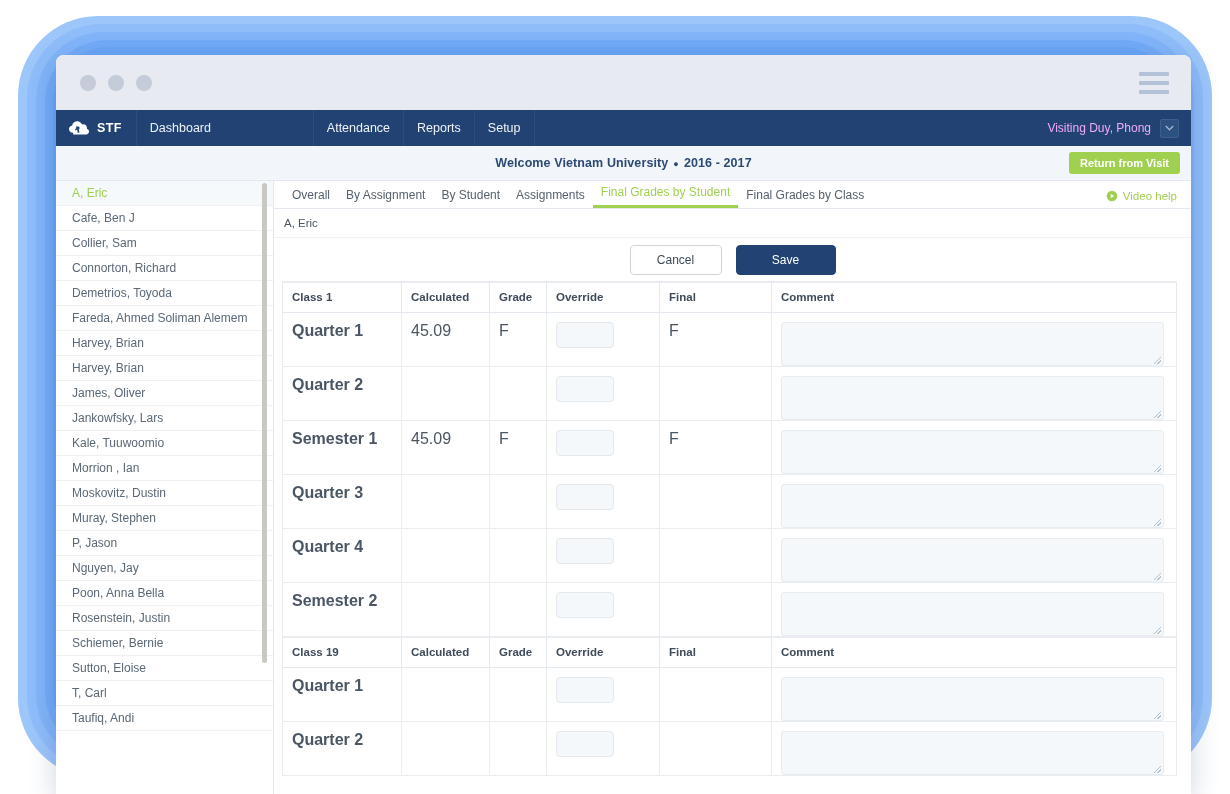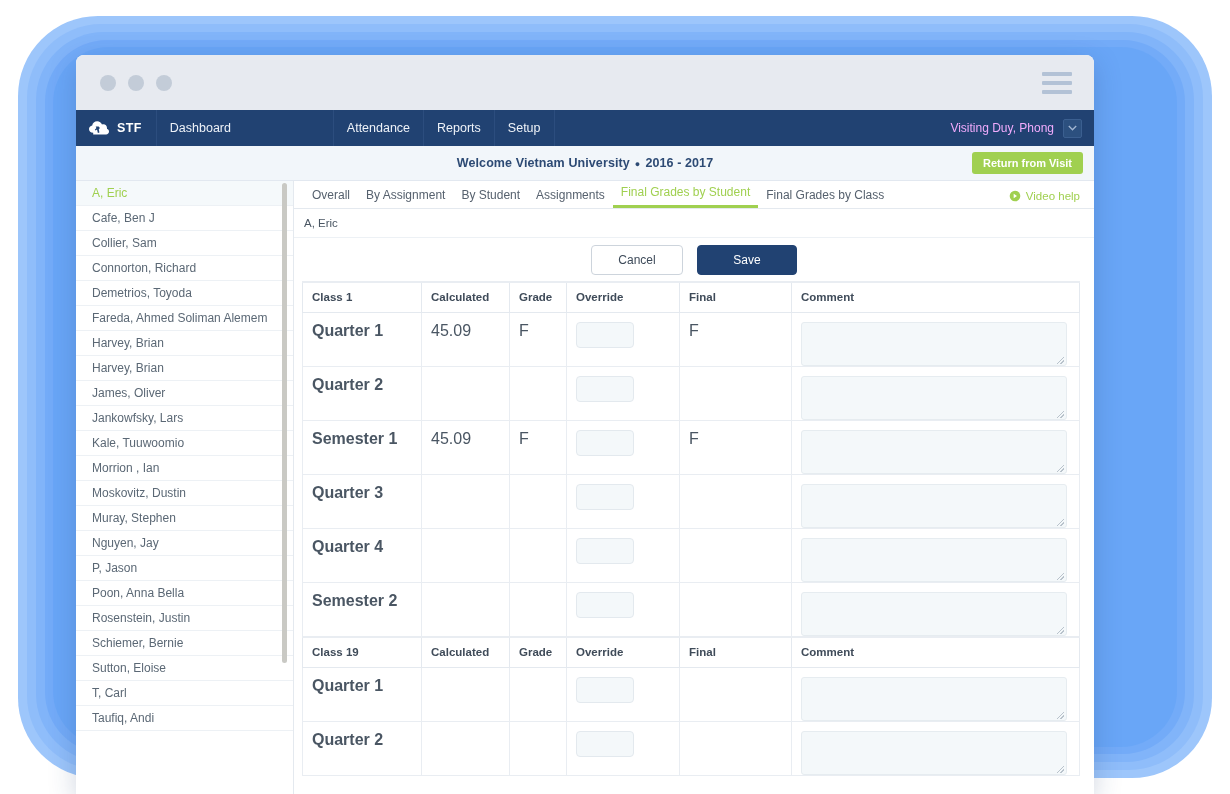--- a/index.html
+++ b/index.html
@@ -15,21 +15,21 @@
   .ring{position:absolute;border-radius:86px;}
   .r1{left:6px;  top:6px;  right:6px;  bottom:6px;  background:#ffffff;}
   .r2{left:18px; top:16px; right:18px; bottom:16px; background:#9dc6fb;border-radius:80px;}
   .r3{left:27px; top:24px; right:27px; bottom:24px; background:#8fbdfa;border-radius:74px;}
   .r4{left:36px; top:32px; right:36px; bottom:32px; background:#81b4f9;border-radius:68px;}
   .r5{left:45px; top:40px; right:45px; bottom:40px; background:#73abf8;border-radius:62px;}
   .r6{left:53px; top:47px; right:53px; bottom:47px; background:#69a6f7;border-radius:56px;}
 
   
   .browser{
-    position:absolute;left:76px;top:55px;width:1018px;height:739px;
+    position:absolute;left:56px;top:55px;width:1135px;height:739px;
     background:#ffffff;border-radius:8px 8px 0 0;overflow:hidden;
     box-shadow:0 8px 28px rgba(30,60,110,.22);
   }
   .titlebar{
     height:55px;background:#e7eaf0;display:flex;align-items:center;
     justify-content:space-between;padding:0 22px 0 24px;box-sizing:border-box;
   }
   .dots{display:flex;gap:12px;}
   .dot{width:16px;height:16px;border-radius:50%;background:#c3ccd8;}
   .burger{display:flex;flex-direction:column;gap:5px;}
@@ -238,22 +238,22 @@
           <li>Demetrios, Toyoda</li>
           <li>Fareda, Ahmed Soliman Alemem</li>
           <li>Harvey, Brian</li>
           <li>Harvey, Brian</li>
           <li>James, Oliver</li>
           <li>Jankowfsky, Lars</li>
           <li>Kale, Tuuwoomio</li>
           <li>Morrion , Ian</li>
           <li>Moskovitz, Dustin</li>
           <li>Muray, Stephen</li>
+          <li>P, Jason</li>
           <li>Nguyen, Jay</li>
-          <li>P, Jason</li>
           <li>Poon, Anna Bella</li>
           <li>Rosenstein, Justin</li>
           <li>Schiemer, Bernie</li>
           <li>Sutton, Eloise</li>
           <li>T, Carl</li>
           <li>Taufiq, Andi</li>
         </ul>
       <div class="sb-track">
         <div class="sb-thumb"></div>
       </div>

